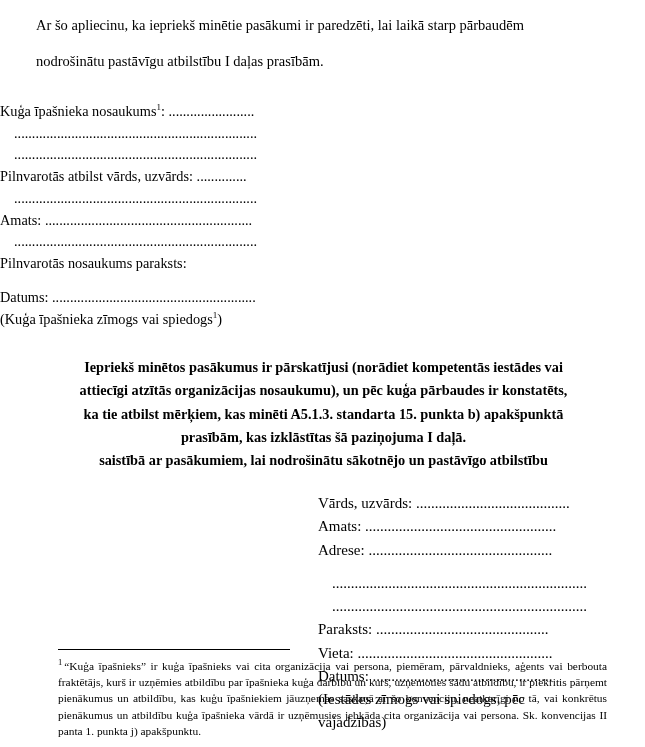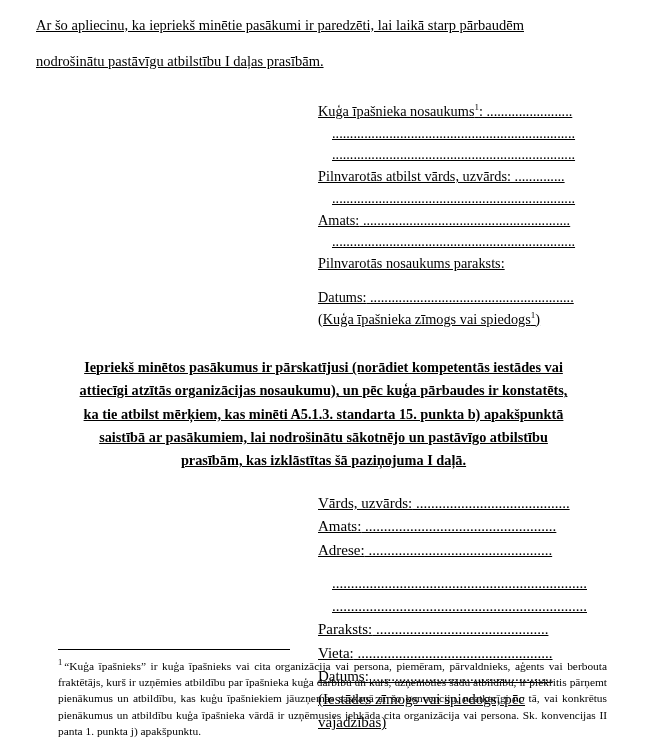--- a/index.html
+++ b/index.html
@@ -14,39 +14,37 @@
     color: #000000;
     position: relative;
     overflow: hidden;
   }
   .page {
     position: relative;
     width: 645px;
     height: 747px;
     padding: 0;
     box-sizing: border-box;
-    text-decoration: underline;
   }
   .intro {
     margin: 0;
     padding: 0 46px 0 36px;
     font-size: 14.5px;
     line-height: 2.45;
     text-align: left;
   }
   .intro p {
     margin: 0;
     padding: 0;
   }
   .intro p.first {
     padding-top: 8px;
   }
   .fields-block {
     margin-top: 22px;
-    padding-left: 318px;
     font-size: 14.3px;
     line-height: 1.52;
   }
   .field-row {
     white-space: nowrap;
   }
   .dots-row {
     white-space: nowrap;
     text-align: left;
     padding-left: 0;
@@ -119,22 +117,22 @@
     <div class="field-row">Pilnvarotās nosaukums paraksts:</div>
     <div style="height:12px"></div>
     <div class="field-row"><span>Datums:</span><span>  .........................................................</span></div>
     <div class="field-row"><span>(Kuģa īpašnieka zīmogs vai spiedogs</span><sup class="fn">1</sup><span>)</span></div>
   </div>
 
   <div class="statement">
     <div>Iepriekš minētos pasākumus ir pārskatījusi (norādiet kompetentās iestādes vai</div>
     <div>attiecīgi atzītās organizācijas nosaukumu), un pēc kuģa pārbaudes ir konstatēts,</div>
     <div>ka tie atbilst mērķiem, kas minēti A5.1.3. standarta 15. punkta b) apakšpunktā</div>
+    <div>prasībām, kas izklāstītas šā paziņojuma I daļā.</div>
     <div>saistībā ar pasākumiem, lai nodrošinātu sākotnējo un pastāvīgo atbilstību</div>
-    <div>prasībām, kas izklāstītas šā paziņojuma I daļā.</div>
   </div>
 
   <div class="fields-block2">
     <div class="field-row"><span>Vārds, uzvārds:</span><span> .........................................</span></div>
     <div class="field-row"><span>Amats:</span><span>  ...................................................</span></div>
     <div class="field-row"><span>Adrese:</span><span>  .................................................</span></div>
     <div style="height:10px"></div>
     <div class="dots-row indent">....................................................................</div>
     <div class="dots-row indent">....................................................................</div>
     <div class="field-row"><span>Paraksts:</span><span>  ..............................................</span></div>

